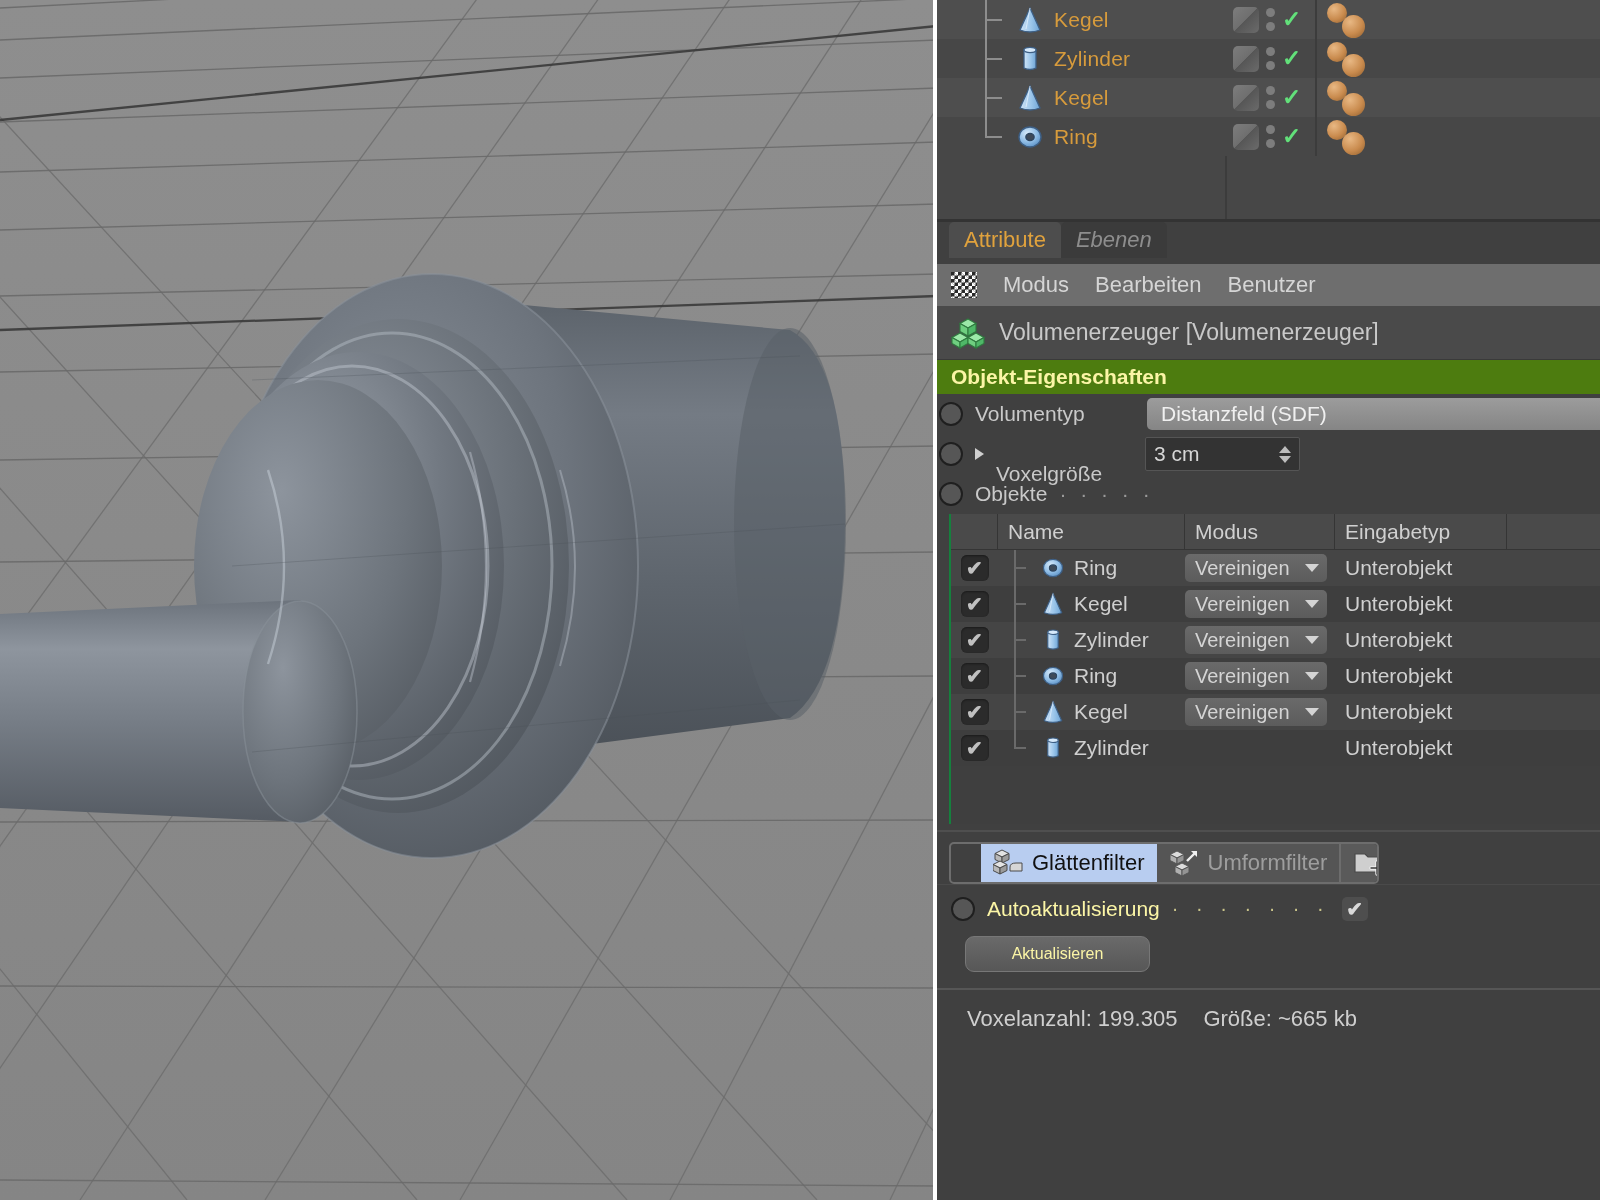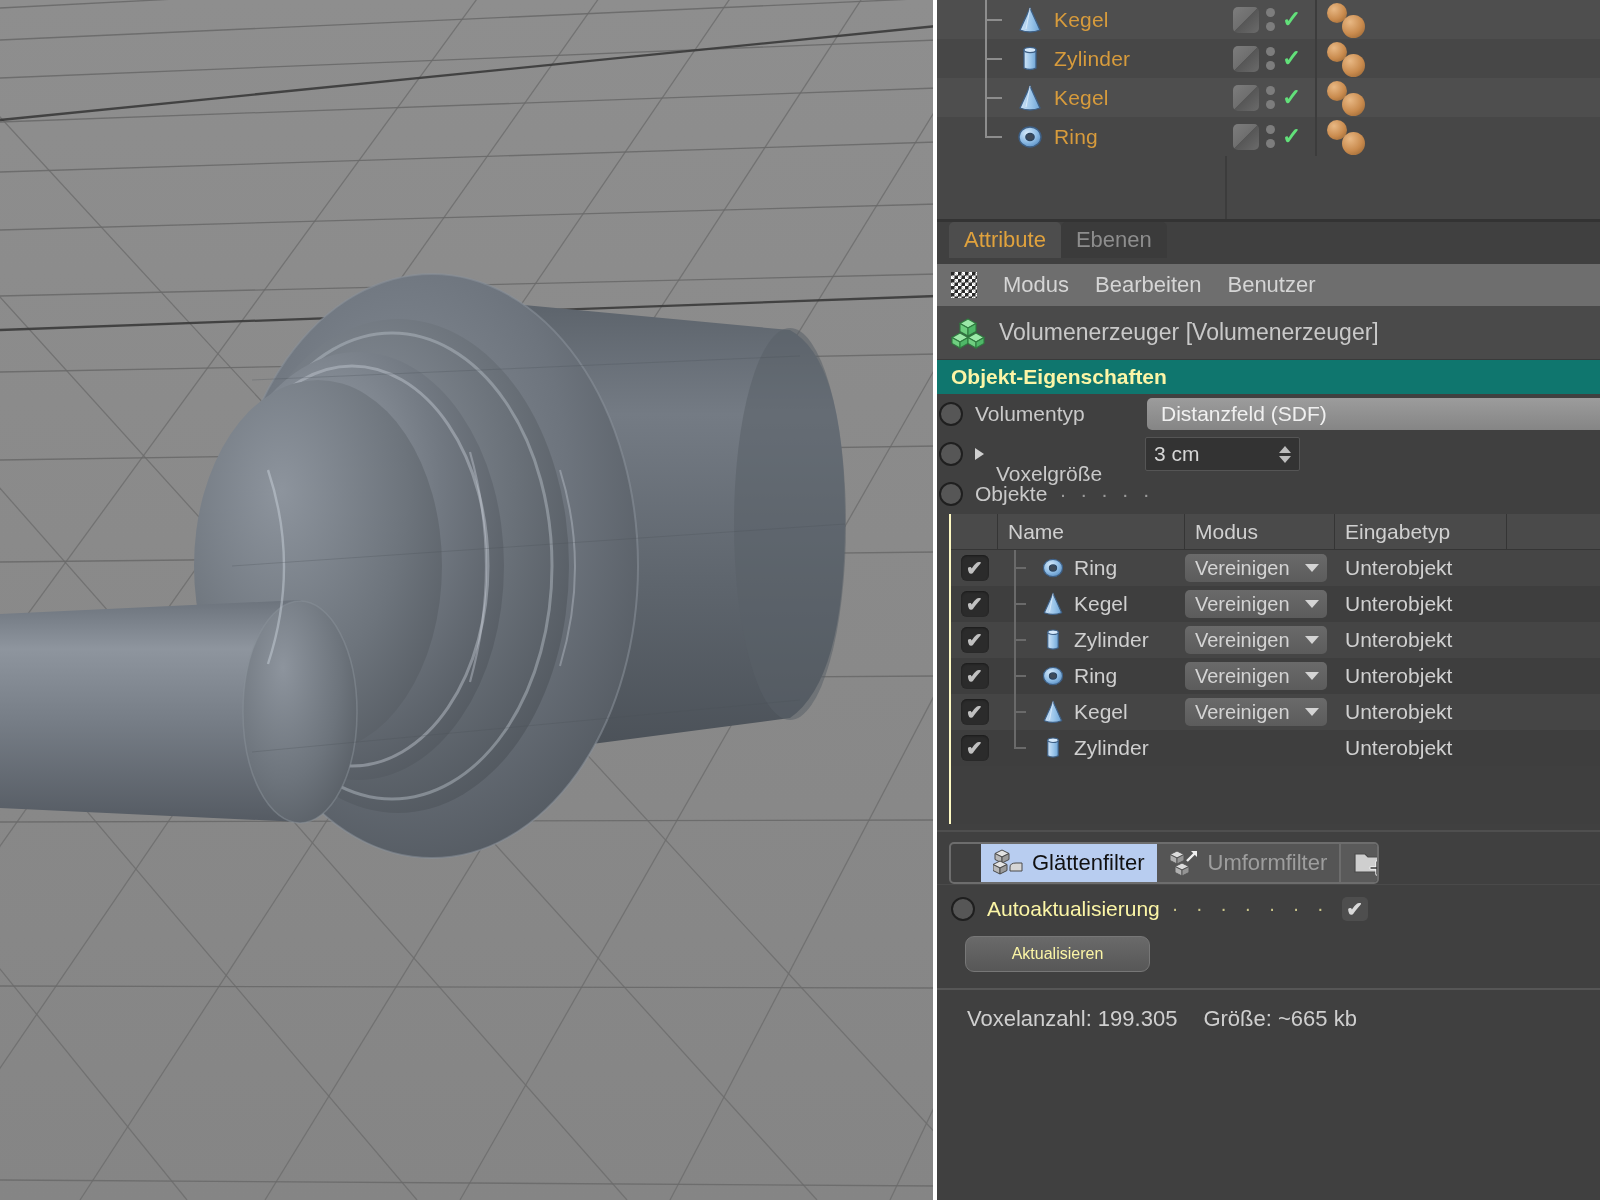--- a/index.html
+++ b/index.html
@@ -48,21 +48,21 @@
   .ball.b2 { width:23px; height:23px; left:15px; top:15px; }
   #om-blank { background:#474747; }
   #om-bottomline { position:absolute; left:0; right:0; bottom:0; height:3px; background:#333; }
 
   
   #tabstrip { position:relative; height:42px; background:#404040; padding-left:12px;
     display:flex; align-items:flex-start; }
   .tab { height:36px; padding:0 15px; display:flex; align-items:center; font-size:22px;
     border-radius:5px 5px 0 0; }
   .tab.active { background:#4d4d4d; color:#e0a23d; }
-  .tab.inactive { background:#3b3b3b; color:#8d8d8d; }
+  .tab.inactive { background:#3b3b3b; color:#8d8d8d;font-style:italic; }
 
   
   #menubar { height:42px; background:#6e6e6e; display:flex; align-items:center;
     padding-left:14px; gap:26px; }
   #checker-ic { width:26px; height:26px; flex:0 0 26px;
     background-image:
       linear-gradient(45deg,#fff 25%,transparent 25%,transparent 75%,#fff 75%),
       linear-gradient(45deg,#fff 25%,transparent 25%,transparent 75%,#fff 75%);
     background-size:7px 7px; background-position:0 0,3.5px 3.5px; background-color:#2a2a2a; }
   .menu-item { font-size:22px; color:#d5d5d5; }
@@ -74,21 +74,21 @@
 
   
   #subtabs { height:42px; background:#4a4a4a; display:flex; align-items:center;
     padding-left:12px; gap:5px; }
   .stab { height:34px; padding:0 16px; display:flex; align-items:center; font-size:21px;
     border-radius:4px; }
   .stab.off { background:#606060; color:#d8d8d8; }
   .stab.on  { background:#fdf7a8; color:#1a1a1a; }
 
   
-  #sect-title { height:34px; background:#0f766e; color:#fbf5a6; font-size:21px;
+  #sect-title { height:34px; background:#4d7c0f; color:#fbf5a6; font-size:21px;
     font-weight:bold; display:flex; align-items:center; padding-left:14px; }
 
   
   .prop-row { height:40px; display:flex; align-items:center; padding-left:2px; gap:12px; }
   .radio { width:24px; height:24px; border-radius:50%; border:2px solid #1f1f1f;
     background:#565656; flex:0 0 24px; }
   .prop-label { font-size:21px; color:#c9c9c9; }
   .triangle-r { width:0; height:0; border-left:9px solid #cfcfcf;
     border-top:6px solid transparent; border-bottom:6px solid transparent; }
   .dropdown-wide { height:32px; background:linear-gradient(#9c9c9c,#858585);
@@ -98,21 +98,21 @@
     border-radius:2px; display:flex; align-items:center; padding:0 8px; font-size:21px;
     color:#d6d6d6; justify-content:space-between; }
   .spin-arrows { display:flex; flex-direction:column; align-items:center; gap:3px; }
   .spin-arrows .up { width:0;height:0;border-left:6px solid transparent;
     border-right:6px solid transparent;border-bottom:7px solid #bdbdbd; }
   .spin-arrows .dn { width:0;height:0;border-left:6px solid transparent;
     border-right:6px solid transparent;border-top:7px solid #bdbdbd; }
   .dots-lead { color:#9a9a9a; letter-spacing:4px; font-size:21px; }
 
   
-  #objtable { margin:0 0 0 12px; background:#3f3f3f; border-left:2px solid #fef9c3; }
+  #objtable { margin:0 0 0 12px; background:#3f3f3f; border-left:2px solid #15803d; }
   .tbl-head { height:36px; display:flex; align-items:center; background:#4a4a4a;
     border-bottom:1px solid #353535; font-size:21px; color:#d0d0d0; }
   .th { height:36px; display:flex; align-items:center; padding-left:10px;
     border-right:1px solid #353535; }
   .th.c0 { width:47px; padding:0; }
   .th.c1 { width:187px; }
   .th.c2 { width:150px; }
   .th.c3 { width:172px; }
   .th.c4 { flex:1; border-right:none; }
   .tbl-row { height:36px; display:flex; align-items:center; }

